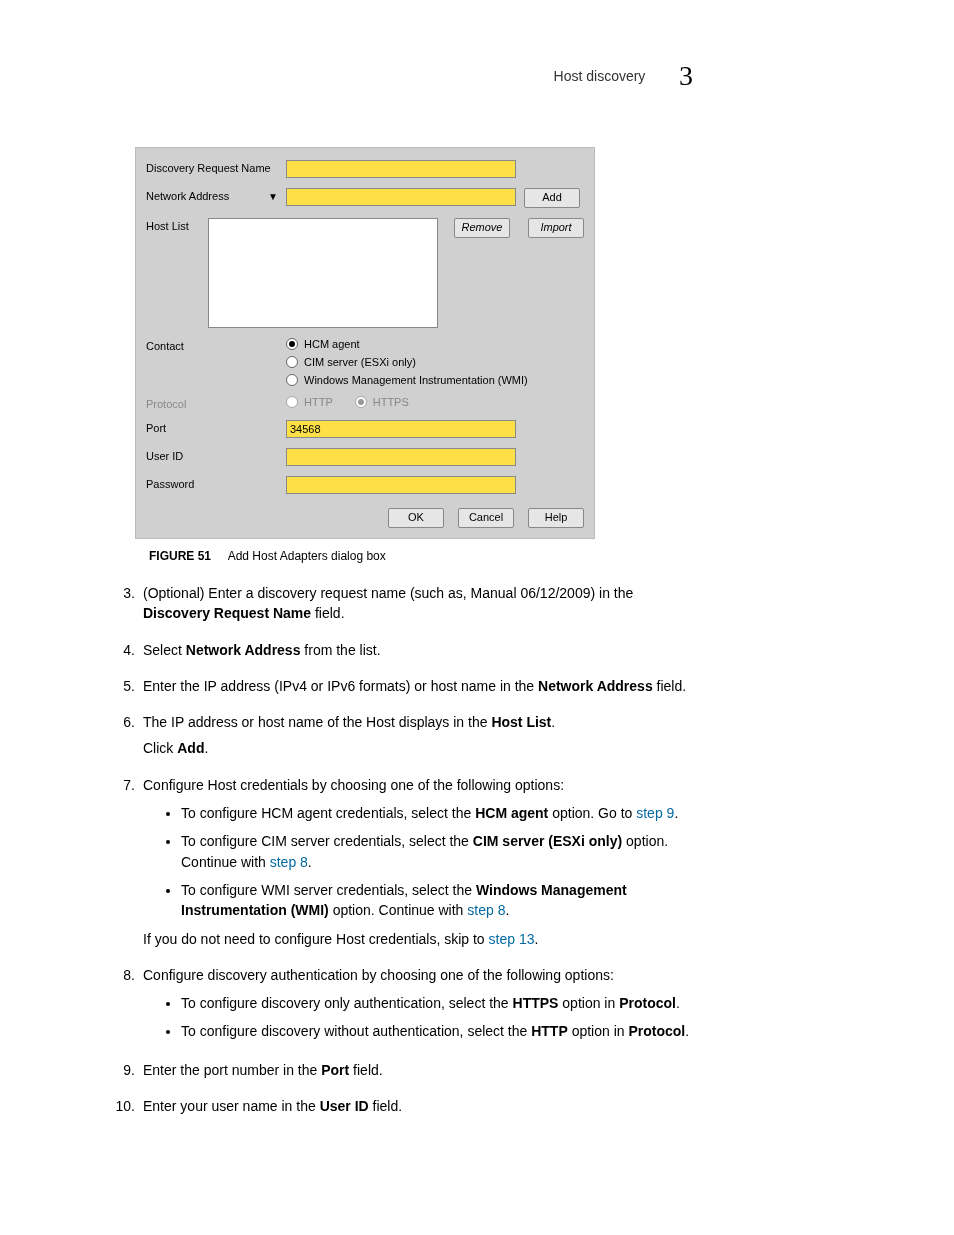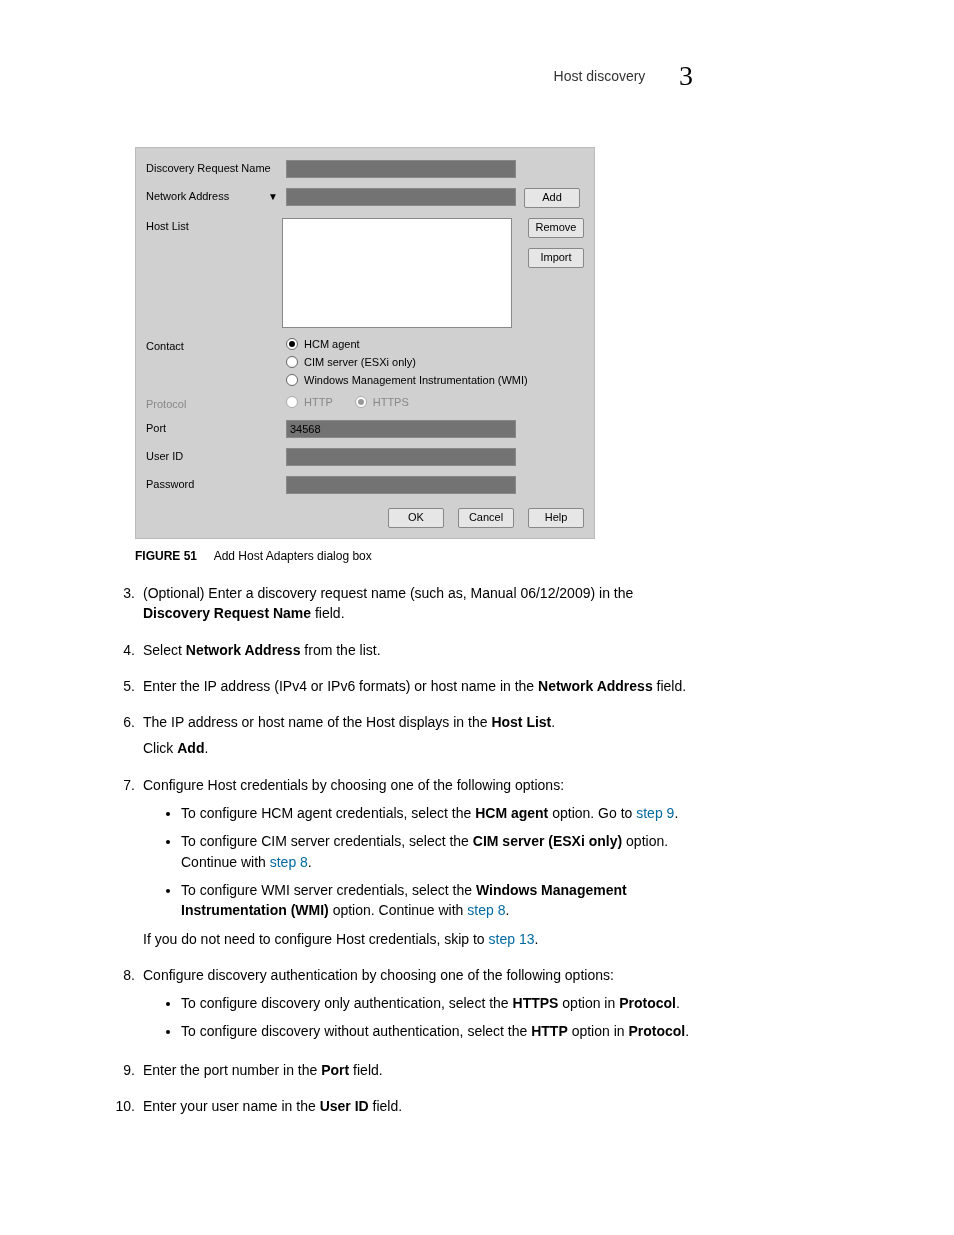--- a/index.html
+++ b/index.html
@@ -60,21 +60,21 @@
   }
   .row > .ctrl {
     flex: 1;
     display: flex;
     align-items: flex-start;
   }
   .text-input {
     width: 230px;
     height: 18px;
     border: 1px solid #888;
-    background: #737373;
+    background: #fde047;
     box-sizing: border-box;
     font-size: 11px;
     padding: 1px 3px;
   }
   .text-area {
     width: 230px;
     height: 110px;
     border: 1px solid #888;
     background: #fff;
     box-sizing: border-box;
@@ -87,23 +87,24 @@
     border: 1px solid #888;
     border-radius: 2px;
     cursor: pointer;
     text-align: center;
     line-height: 17px;
     box-sizing: border-box;
     margin-left: 8px;
   }
   .side-btns {
     display: flex;
-    flex-direction: column;
+    flex-direction: row;
     gap: 10px;
     margin-left: 8px;
+    font-style: italic;
   }
   .caret {
     margin-left: auto;
     margin-right: 8px;
     font-size: 10px;
   }
   .radio-group {
     display: flex;
     flex-direction: column;
     gap: 6px;
@@ -143,21 +144,21 @@
   }
   .dialog-buttons {
     display: flex;
     justify-content: flex-end;
     gap: 6px;
     margin-top: 14px;
   }
 
   
   .fig-caption {
-    margin: 10px 0 20px 35px;
+    margin: 10px 0 20px 49px;
     font-size: 12px;
   }
   .fig-caption .fn {
     font-weight: bold;
     margin-right: 14px;
   }
 
   
   ol.steps {
     list-style: none;

